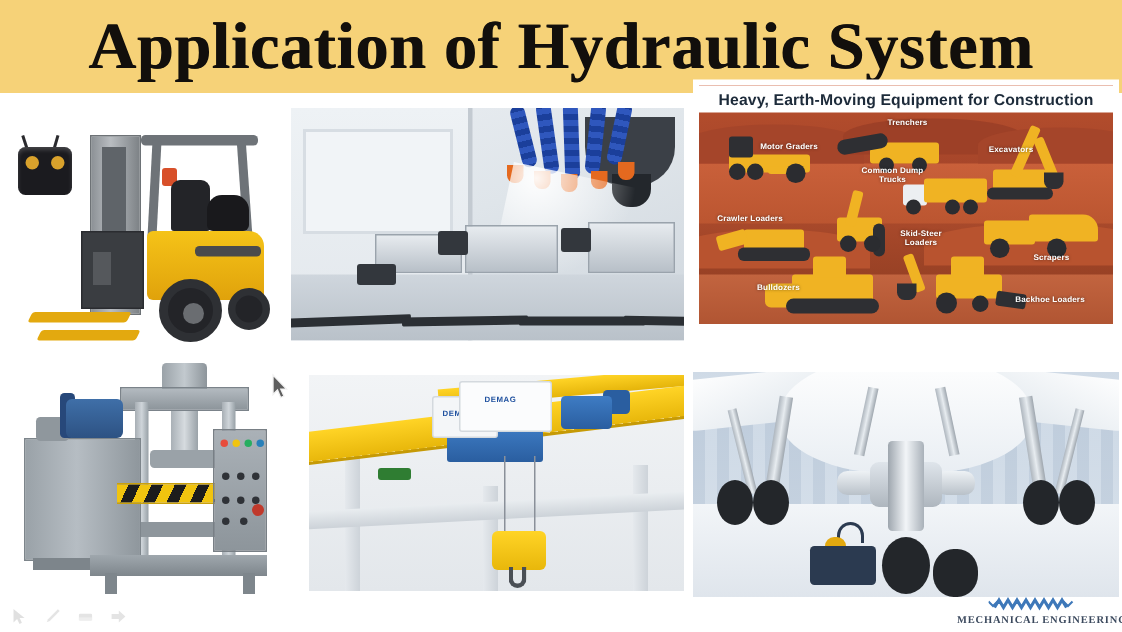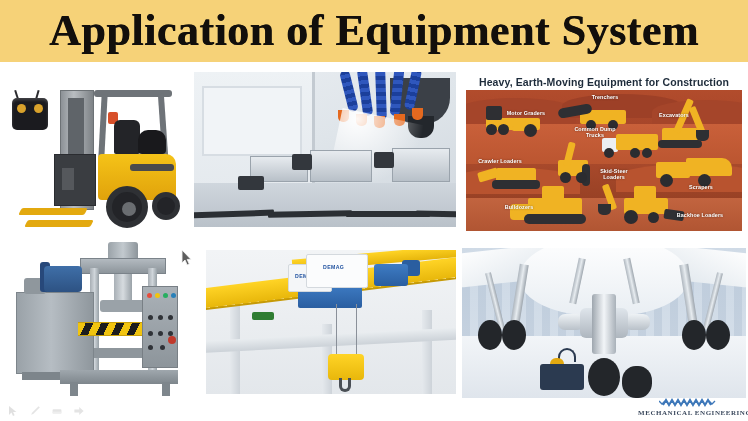--- a/index.html
+++ b/index.html
@@ -89,21 +89,21 @@
   .cnc-spindle2{position:absolute;right:22px;top:44px;width:26px;height:22px;background:#23272c;border-radius:0 0 12px 12px;}
   .hose{position:absolute;width:10px;border-radius:6px;background:repeating-linear-gradient(180deg,#1b3f9b 0 4px,#2f57bd 4px 8px);}
   .hose-tip{position:absolute;width:11px;height:12px;background:#e4691f;border-radius:0 0 5px 5px;}
   .cnc-coolant{position:absolute;left:140px;top:44px;width:84px;height:74px;background:radial-gradient(ellipse at 20% 10%, rgba(255,255,255,.95), rgba(255,255,255,0) 70%);transform:rotate(12deg);}
   .cnc-table{position:absolute;left:0;bottom:0;width:100%;height:44px;background:linear-gradient(180deg,#cfd6dd,#b9c1c9);}
   .cnc-slot{position:absolute;bottom:10px;height:6px;background:#2b2f34;border-radius:1px;}
   .cnc-block{position:absolute;background:linear-gradient(180deg,#e7ebef,#b8c0c8);border:1px solid #9aa3ac;box-sizing:border-box;}
   .cnc-vise{position:absolute;background:#33373d;border-radius:2px;}
 
   
-  #ph-earth { left: 462px; top: 68px; width: 284px; height: 169px; background:#ffffff; }
+  #ph-earth { left: 462px; top: 53px; width: 284px; height: 169px; background:#ffffff; }
   .eq-frame{position:absolute;inset:4px 4px 6px 4px;overflow:hidden;background:#c8552f;}
   .eq-sky{position:absolute;left:0;top:0;width:100%;height:22px;background:#ffffff;}
   .eq-title{
     position:absolute;left:0;top:4px;width:100%;text-align:center;
     font-size:10.5px;font-weight:bold;color:#1d2b3a;letter-spacing:.1px;
     font-family:"Liberation Sans", sans-serif;
   }
   .eq-band{position:absolute;left:0;width:100%;}
   .eq-b1{top:18px;height:40px;background:linear-gradient(180deg,#b24c2c,#a5452a);}
   .eq-b2{top:52px;height:46px;background:linear-gradient(180deg,#c9603a,#b9542f);}
@@ -215,21 +215,21 @@
   .cursor{
     position:absolute; left:181px; top:249px;
     width:12px; height:18px;
     pointer-events:none;
   }
 </style>
 </head>
 <body>
 
 <div class="banner">
-  <div class="banner-title">Application of Equipment System</div>
+  <div class="banner-title">Application of Hydraulic System</div>
 </div>
 
 <div class="photo" id="ph-forklift">
   <div class="fl-bg"></div>
   <div class="fl-ant"></div>
   <div class="fl-ant2"></div>
   <div class="fl-remote"></div>
 
   <div class="fl-roof"></div>
   <div class="fl-cab-post-a"></div>

